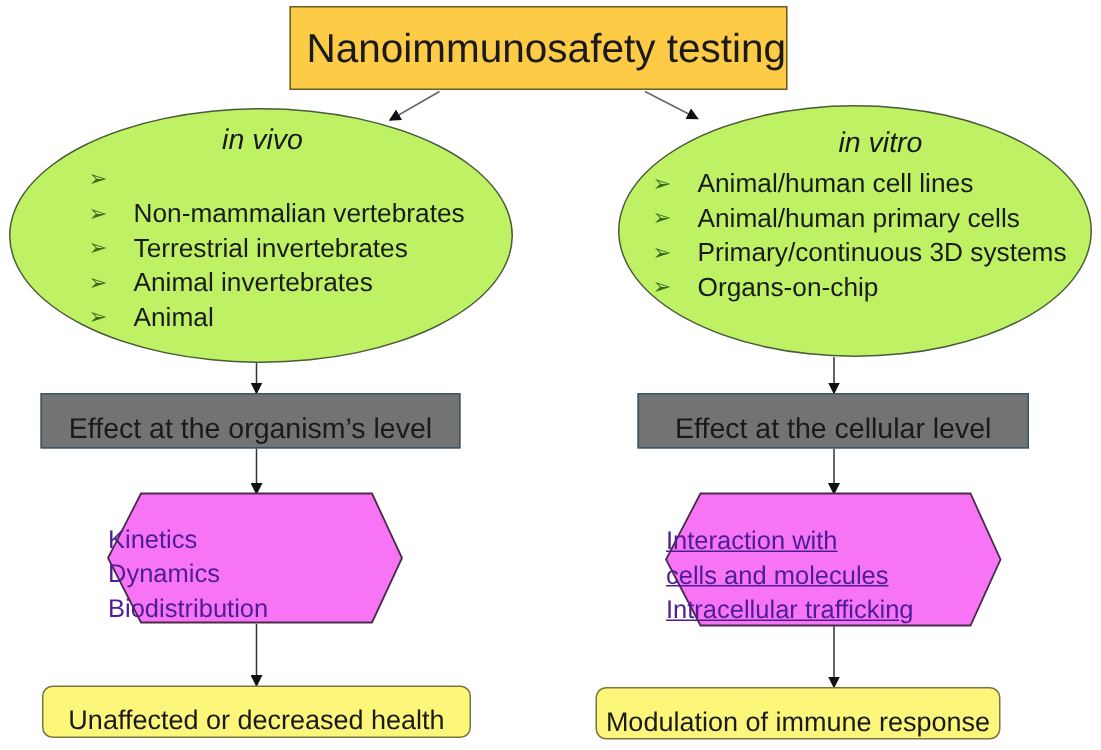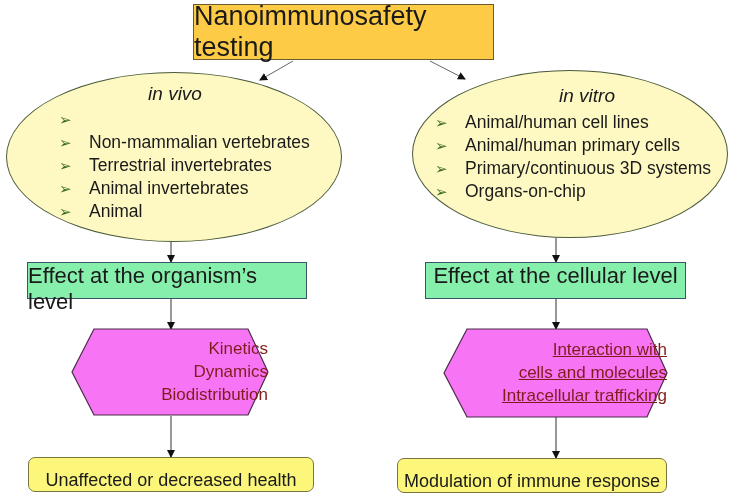--- a/index.html
+++ b/index.html
@@ -1,33 +1,33 @@
 <!DOCTYPE html>
 <html><head>
 <meta charset="utf-8">
 <style>
   html, body { margin:0; padding:0; background:#ffffff; }
   body { width:734px; height:500px; position:relative; overflow:hidden;
          font-family:"Liberation Sans", "DejaVu Sans", sans-serif; color:#1a1a1a; }
   .abs { position:absolute; }
   svg.connectors { position:absolute; left:0; top:0; }
-  .title-box { left:193px; top:4px; width:301px; height:56px; background:#FDCB45;
+  .title-box { left:193px; top:4px; width:332px; height:56px; background:#FDCB45;
                border:1.5px solid #6b5a2a; display:flex; align-items:center; justify-content:flex-end;
                font-size:27px; box-sizing:border-box; }
-  .ellipse { background:#fef9c3; border:1.5px solid #4a5a3a; border-radius:50%; box-sizing:border-box; }
+  .ellipse { background:#bef264; border:1.5px solid #4a5a3a; border-radius:50%; box-sizing:border-box; }
   .ell-left { left:6px; top:72px; width:336px; height:170px; }
   .ell-right { left:412px; top:70px; width:316px; height:168px; }
   .ell-content { position:absolute; }
   .ell-head { font-style:italic; font-size:19px; text-align:center; }
   .ell-list { list-style:none; margin:0; padding:0; }
   .ell-list li { font-size:17.5px; line-height:23px; display:flex; align-items:center; white-space:nowrap; }
   .bullet { color:#3b6b1e; font-size:15px; width:30px; display:inline-block; }
-  .blue-box { background:#86efac; border:1.5px solid #3a5566; box-sizing:border-box;
-              display:flex; align-items:flex-start; justify-content:center; font-size:22px; }
-  .hex-text { position:absolute; text-align:right; font-size:17px; line-height:23px; color:#7f1d1d; }
+  .blue-box { background:#737373; border:1.5px solid #3a5566; box-sizing:border-box;
+              display:flex; align-items:flex-end; justify-content:center; font-size:19px; }
+  .hex-text { position:absolute; text-align:left; font-size:17px; line-height:23px; color:#4c1d95;margin-top:11px; }
   .yellow-box { background:#FCF67A; border:1.5px solid #7a7540; border-radius:7px; box-sizing:border-box;
                 display:flex; align-items:flex-end; justify-content:center; font-size:18px; }
 </style>
 </head>
 <body>
 
 <svg class="connectors" width="734" height="500">
   <defs>
     <marker id="arr" markerWidth="8" markerHeight="8" refX="7" refY="4" orient="auto" markerUnits="userSpaceOnUse">
       <path d="M0,0 L8,4 L0,8 z" fill="#111"></path>

